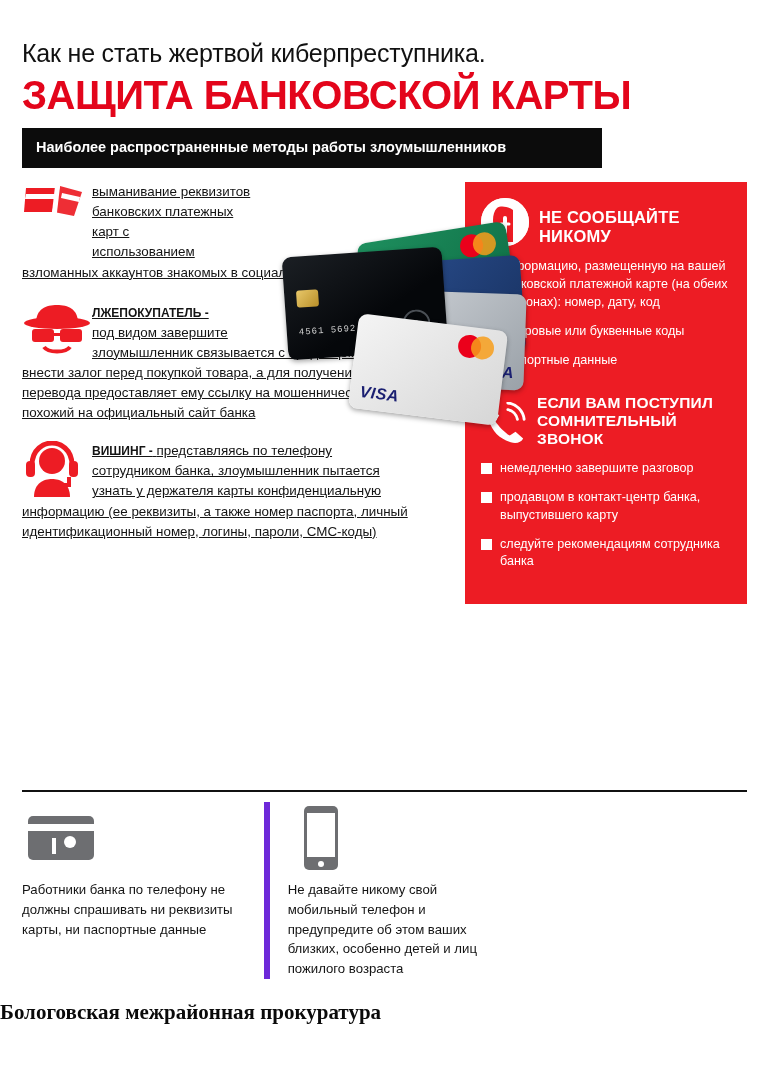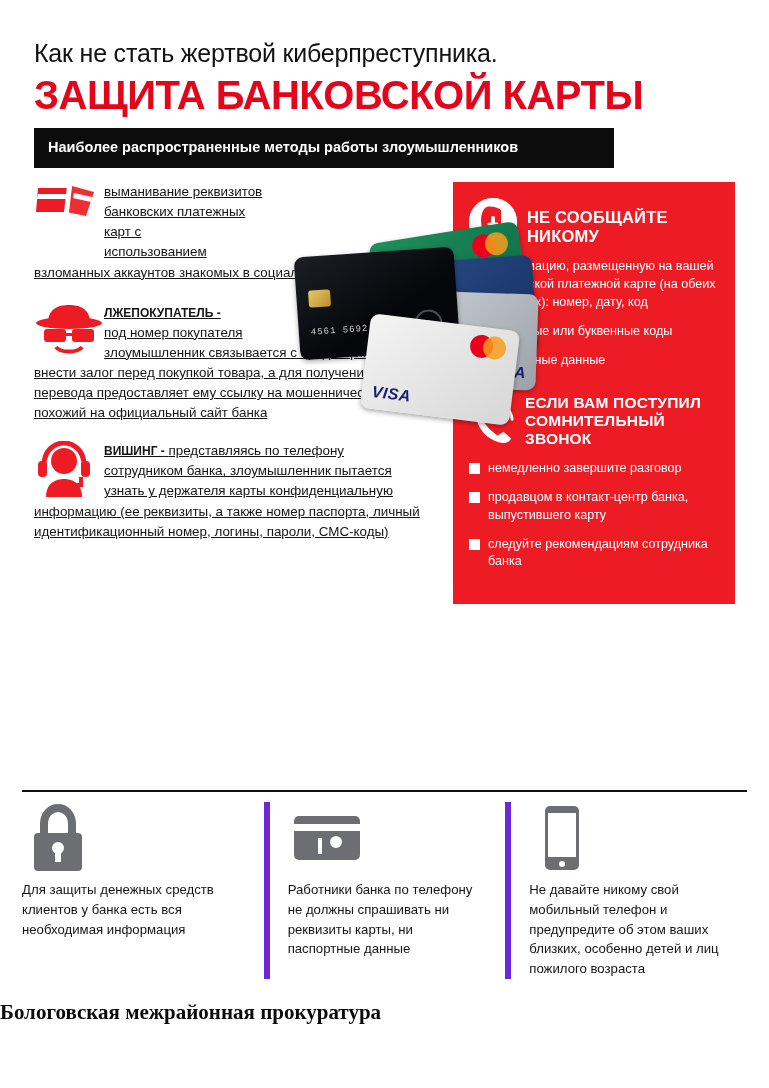--- a/index.html
+++ b/index.html
@@ -14,21 +14,21 @@
     color: #1a1a1a;
     position: relative;
     overflow: hidden;
   }
   .poster {
     width: 769px;
     height: 1088px;
     position: relative;
     background: #ffffff;
     box-sizing: border-box;
-    padding: 0 34px;
+    padding: 0 22px;
     border-radius: 10px;
   }
 
   
   .header {
     padding-top: 40px;
   }
   .header-sub {
     font-size: 25px;
     font-weight: 400;
@@ -328,21 +328,21 @@
             <ellipse cx="35" cy="20" rx="33" ry="6" fill="#ed1c24"></ellipse>
             <path d="M14 20 C14 6 24 2 35 2 C46 2 56 6 56 20 Z" fill="#ed1c24"></path>
             <rect x="10" y="26" width="22" height="13" rx="3" fill="#ed1c24"></rect>
             <rect x="38" y="26" width="22" height="13" rx="3" fill="#ed1c24"></rect>
             <rect x="30" y="30" width="10" height="3" fill="#ed1c24"></rect>
             <path d="M22 44 C26 50 44 50 48 44" stroke="#ed1c24" stroke-width="4" fill="none"></path>
           </svg>
         </div>
         <div class="block-text">
           <div class="indent-first"><span class="lead">ЛЖЕПОКУПАТЕЛЬ -</span></div>
-          <div class="indent-first">под номер покупателя</div>
+          <div class="indent-first">под видом завершите</div>
           <div>злоумышленник связывается с продавцом, предлагает внести залог перед покупкой товара, а для получения денежного перевода предоставляет ему ссылку на мошеннический сайт, визуально похожий на официальный сайт банка</div>
         </div>
       </div>
 
       <div class="block clearfix" id="block-vishing" style="margin-top:18px;">
         <div class="block-icon">
           <svg width="60" height="58" viewBox="0 0 60 58" aria-hidden="true">
             <circle cx="30" cy="20" r="13" fill="#ed1c24"></circle>
             <path d="M10 24 C10 8 22 2 30 2 C38 2 50 8 50 24" stroke="#ed1c24" stroke-width="5" fill="none"></path>
             <rect x="4" y="20" width="9" height="16" rx="4" fill="#ed1c24"></rect>
@@ -415,31 +415,20 @@
         <span>следуйте рекомендациям сотрудника банка</span>
       </div>
 
     </div>
   </div>
 
   <div class="bottom">
     <div class="bottom-rule"></div>
     <div class="bottom-cols">
 
-      <div class="bcol">
-        <div class="bicon">
-          <svg width="72" height="72" viewBox="0 0 72 72" aria-hidden="true">
-            <path d="M22 32 L22 22 C22 12 29 6 36 6 C43 6 50 12 50 22 L50 32" stroke="#6d6e71" stroke-width="8" fill="none"></path>
-            <rect x="12" y="31" width="48" height="38" rx="4" fill="#6d6e71"></rect>
-            <circle cx="36" cy="46" r="6" fill="#ffffff"></circle>
-            <rect x="33" y="48" width="6" height="12" fill="#ffffff"></rect>
-          </svg>
-        </div>
-        <div class="btext">Для защиты денежных средств клиентов у банка есть вся необходимая информация</div>
-      </div>
 
       <div class="bcol">
         <div class="bicon">
           <svg width="78" height="72" viewBox="0 0 78 72" aria-hidden="true">
             <rect x="6" y="14" width="66" height="44" rx="5" fill="#6d6e71"></rect>
             <rect x="6" y="22" width="66" height="7" fill="#ffffff"></rect>
             <rect x="30" y="36" width="4" height="16" fill="#ffffff"></rect>
             <circle cx="48" cy="40" r="6" fill="#ffffff"></circle>
           </svg>
         </div>

